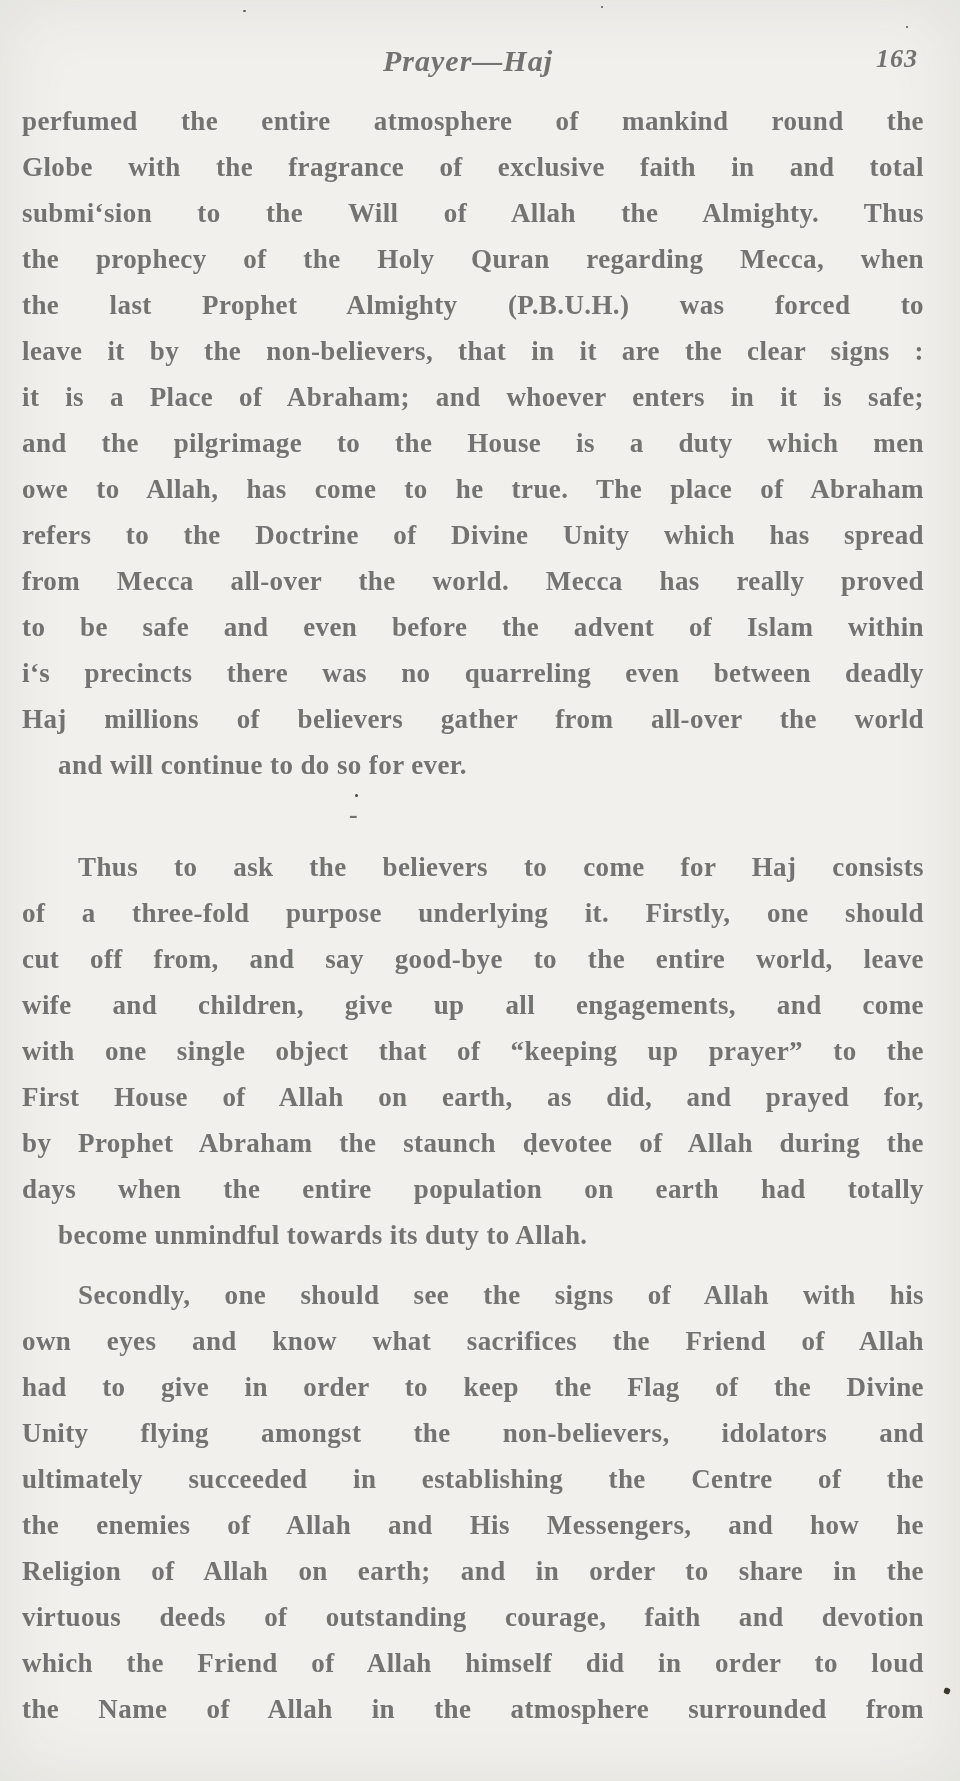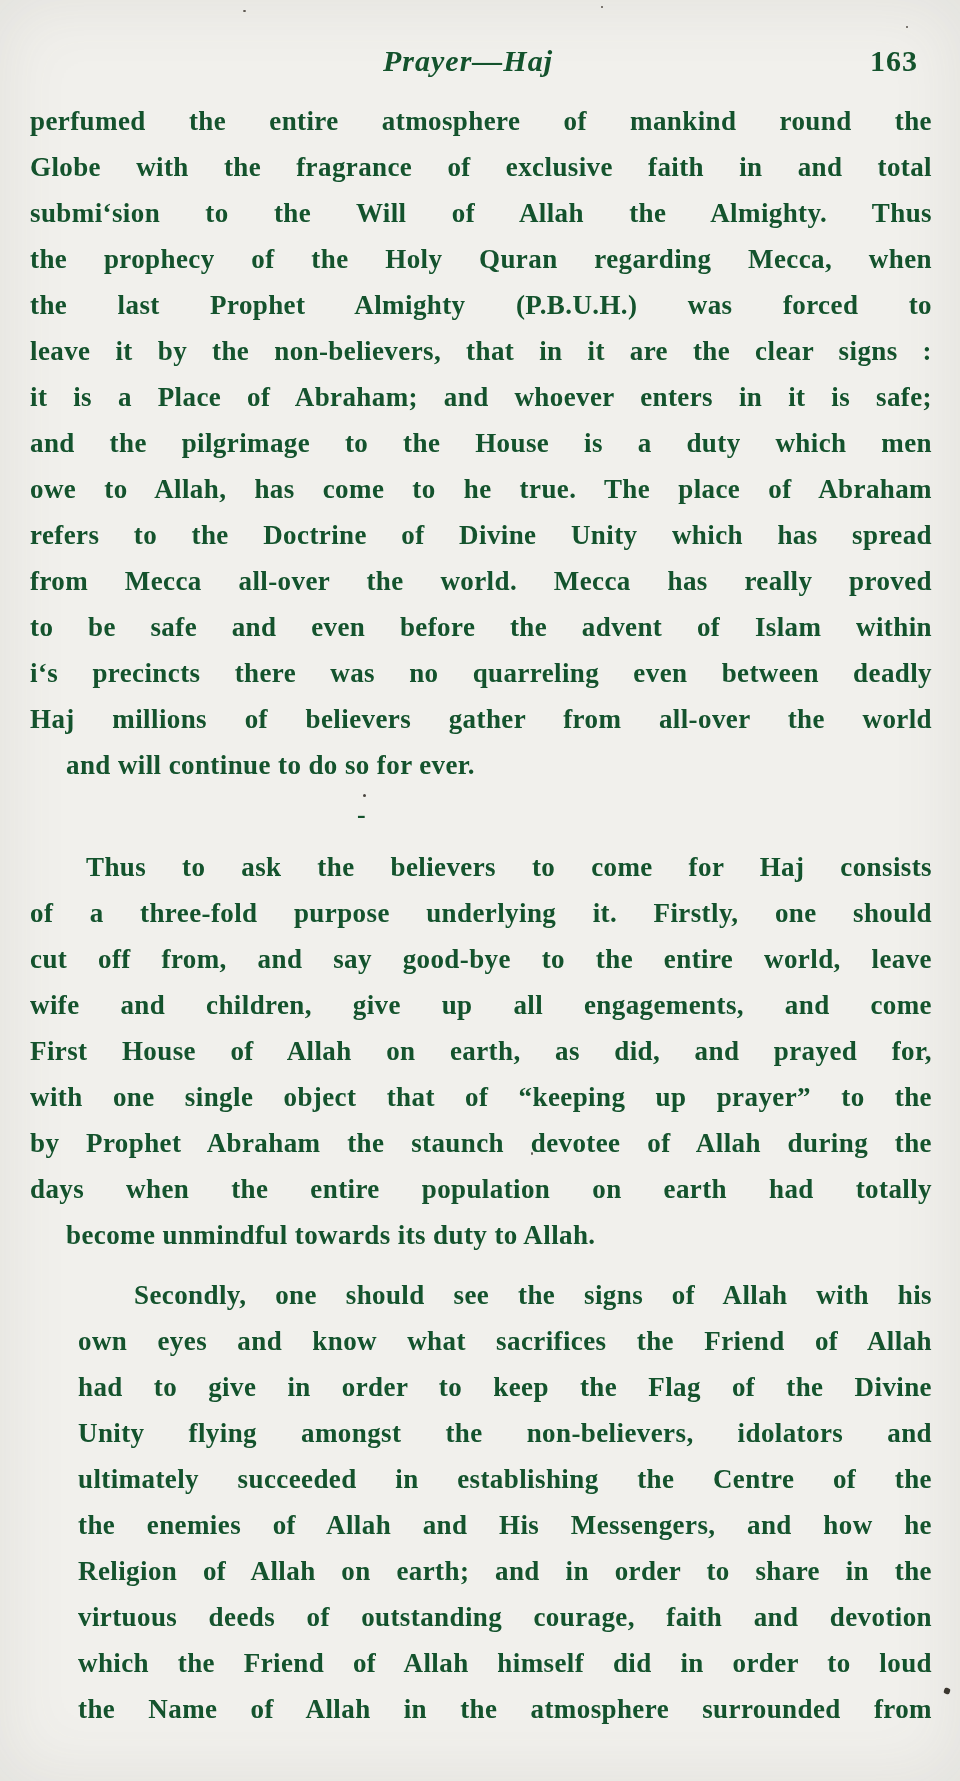--- a/index.html
+++ b/index.html
@@ -3,61 +3,61 @@
 <meta charset="utf-8">
 <style>
   html,body { margin:0; padding:0; background:#dedcd8; }
   .page {
     position:relative;
     width:960px; height:1781px;
     margin:0 auto;
     background:#f1f0ec;
     overflow:hidden;
     font-family:"Liberation Serif", serif;
-    color:#14532d;
+    color:#737373;
   }
   .page::after {
     content:"";
     position:absolute; inset:0;
     box-shadow:inset 0 0 70px rgba(90,85,75,0.10);
     pointer-events:none;
   }
   .header {
     position:absolute; top:44px; left:0; width:100%; height:44px;
   }
   .title {
     position:absolute; left:50%; transform:translateX(-50%) translateX(-12px);
     font-style:italic; font-weight:bold; font-size:30px; letter-spacing:1px;
     white-space:nowrap;
   }
   .pagenum {
     position:absolute; right:42px; top:0;
-    font-weight:bold; font-size:30px; letter-spacing:1px;
+    font-style:italic; font-weight:bold; font-size:26px; letter-spacing:1px;
   }
   .bodytext {
-    position:absolute; top:98px; left:30px; width:902px;
+    position:absolute; top:98px; left:22px; width:902px;
   }
   .line {
     font-size:27px; font-weight:bold; line-height:46px; height:46px;
     letter-spacing:0.4px;
     text-align:justify; text-align-last:justify;
     white-space:normal;
   }
   .line.lastline { text-align:left; text-align-last:left;margin-left:36px; }
   .line.indent { padding-left:56px; }
   .divider { position:relative; height:56px; }
   .divider .dash {
     position:absolute; left:327px; top:4px;
     font-size:26px; font-weight:bold; line-height:46px;
   }
   .divider .dot {
     position:absolute; left:333px; top:6px;
     width:3px; height:3px; border-radius:50%; background:#4a453f;
   }
-  .para3 { margin-top:14px;margin-left:48px; }
+  .para3 { margin-top:14px; }
   .speck { position:absolute; background:#56504a; border-radius:50%; }
   .speck.s1 { left:243px; top:10px;  width:3px; height:2px; }
   .speck.s2 { left:601px; top:6px;   width:2px; height:2px; }
   .speck.s3 { left:906px; top:26px;  width:2px; height:2px; }
   .speck.s4 { left:944px; top:1688px; width:6px; height:6px; background:#3b362f; border-radius:2px; transform:rotate(20deg); }
   .speck.s5 { left:531px; top:1152px; width:2px; height:3px; }
 </style>
 </head>
 <body>
 
@@ -91,22 +91,22 @@
     <div class="divider">
       <span class="dot"></span>
       <span class="dash">-</span>
     </div>
 
     <div class="para para2">
       <div class="line indent">Thus to ask the believers to come for Haj consists</div>
       <div class="line">of a three-fold purpose underlying it. Firstly, one should</div>
       <div class="line">cut off from, and say good-bye to the entire world, leave</div>
       <div class="line">wife and children, give up all engagements, and come</div>
+      <div class="line">with one single object that of “keeping up prayer” to the</div>
       <div class="line">First House of Allah on earth, as did, and prayed for,</div>
-      <div class="line">with one single object that of “keeping up prayer” to the</div>
       <div class="line">by Prophet Abraham the staunch devotee of Allah during the</div>
       <div class="line">days when the entire population on earth had totally</div>
       <div class="line lastline">become unmindful towards its duty to Allah.</div>
     </div>
 
     <div class="para para3">
       <div class="line indent">Secondly, one should see the signs of Allah with his</div>
       <div class="line">own eyes and know what sacrifices the Friend of Allah</div>
       <div class="line">had to give in order to keep the Flag of the Divine</div>
       <div class="line">Unity flying amongst the non-believers, idolators and</div>

